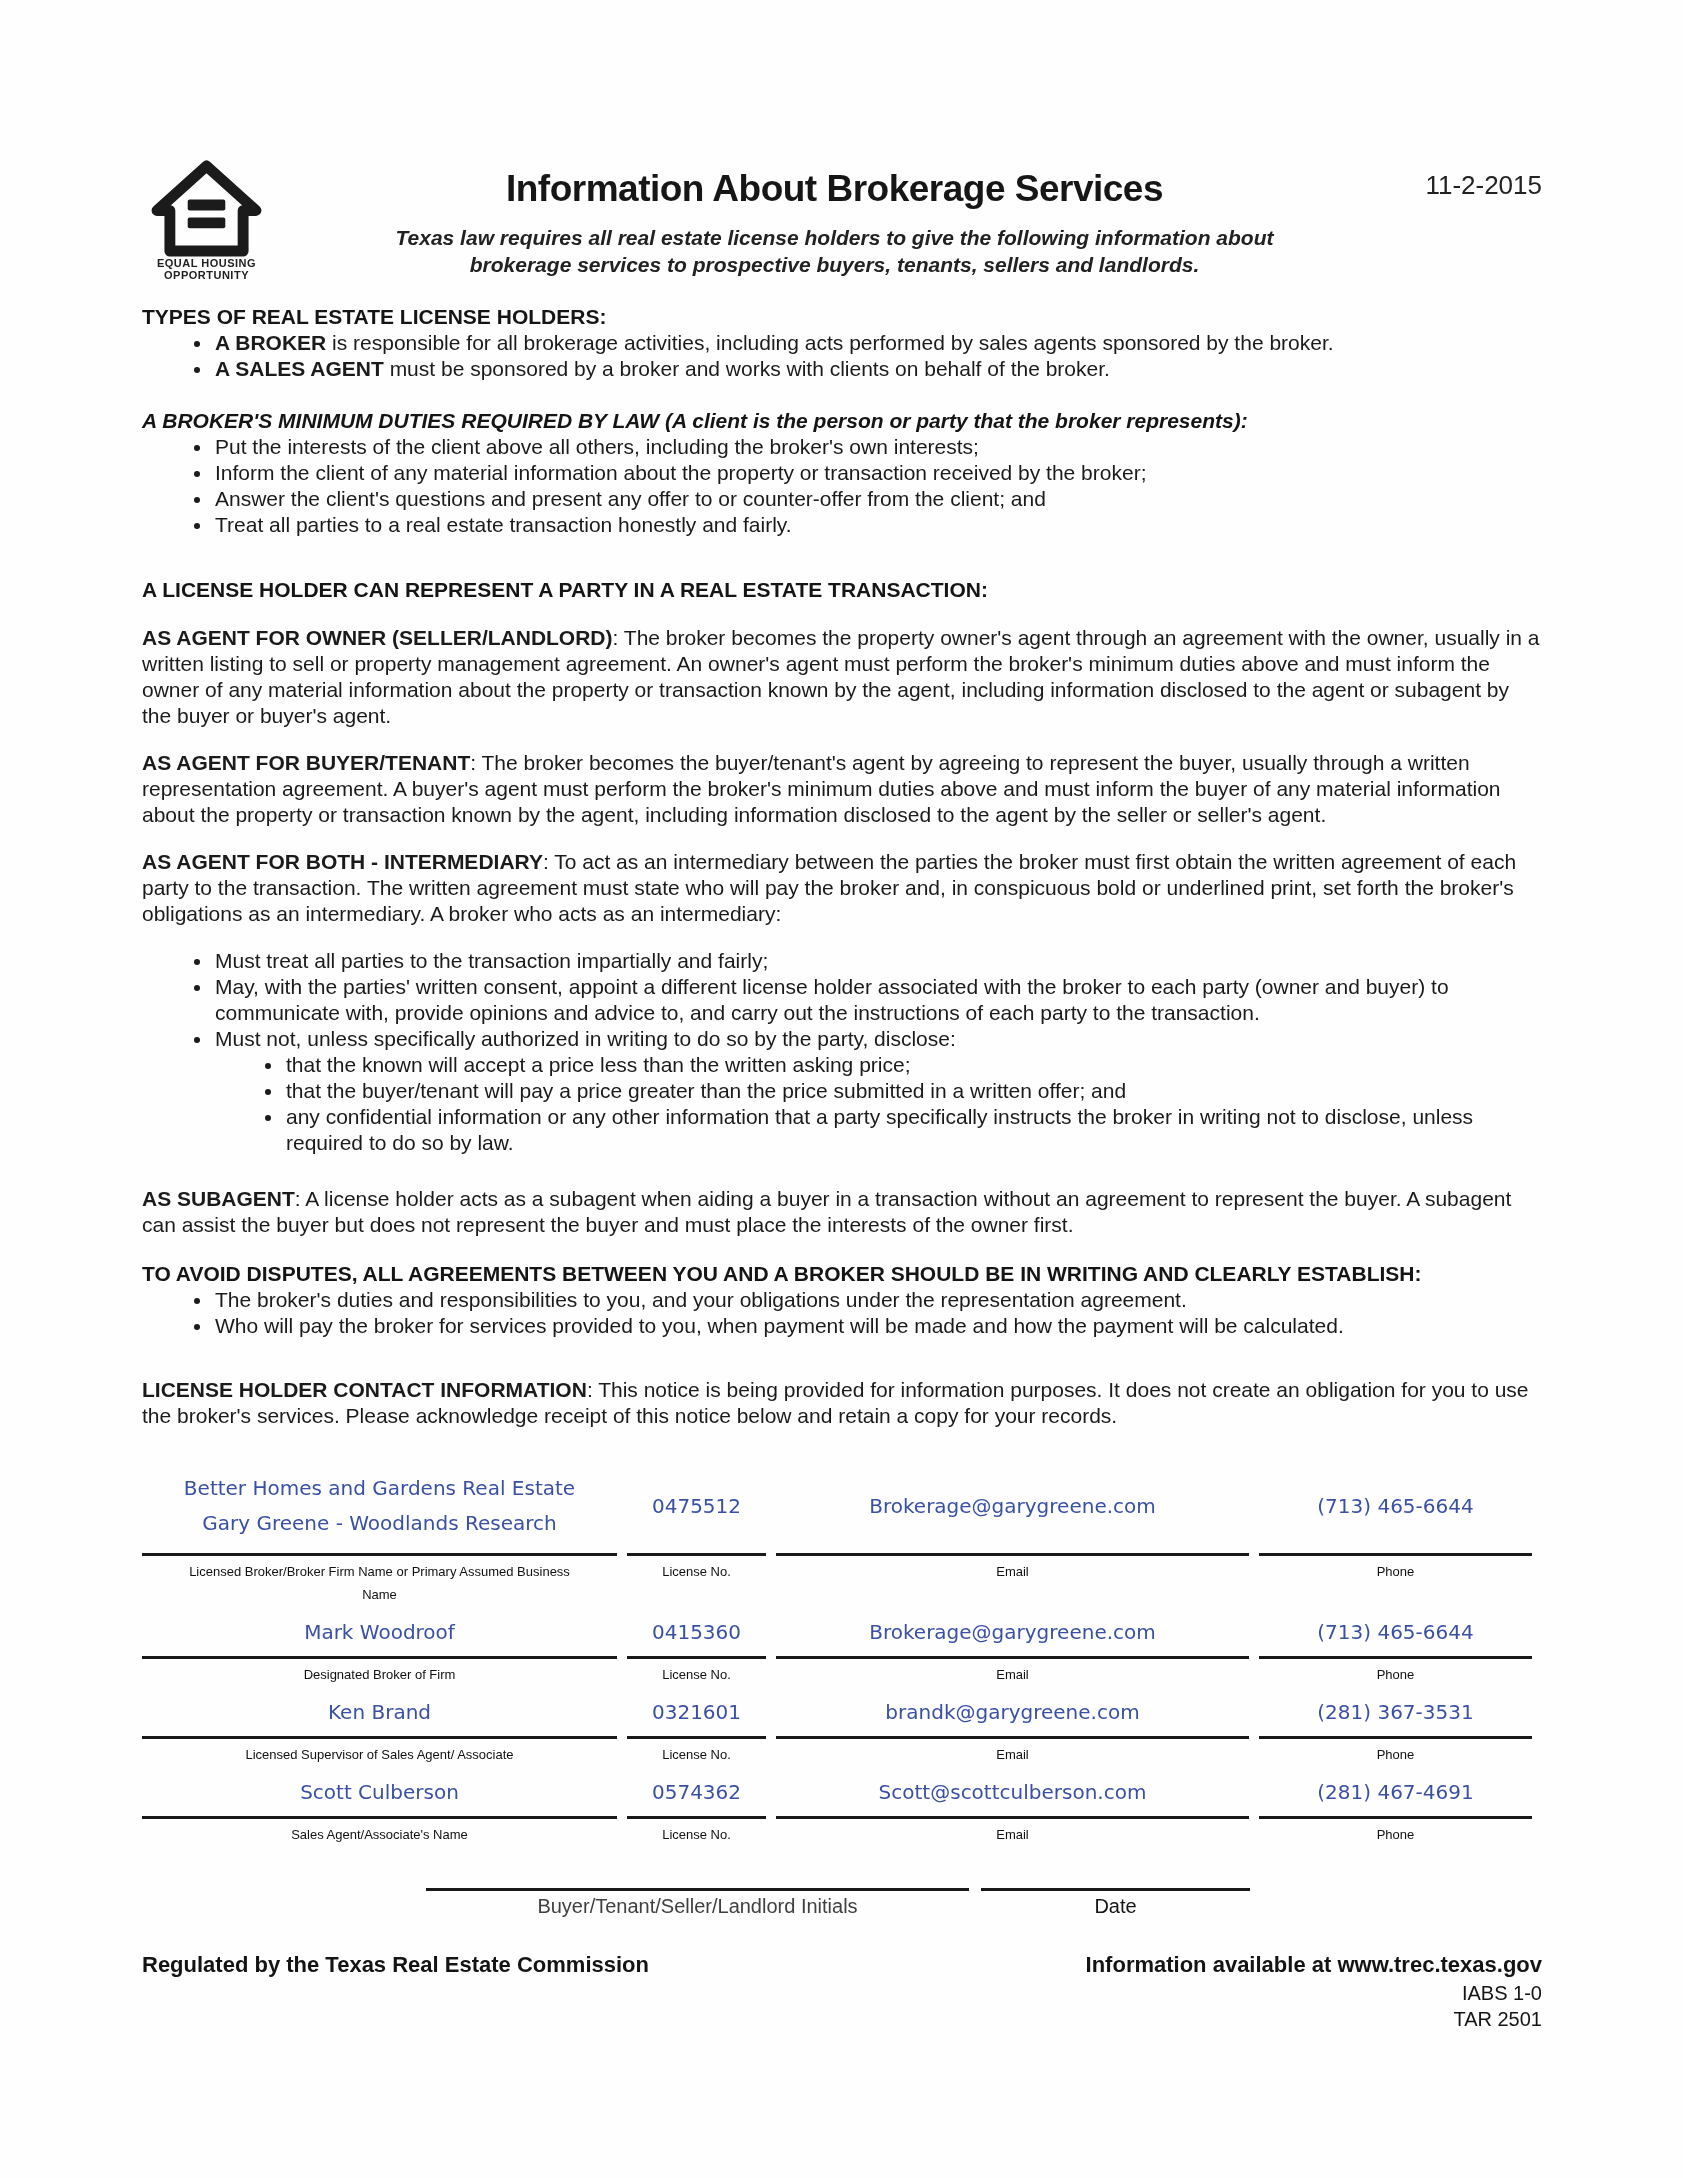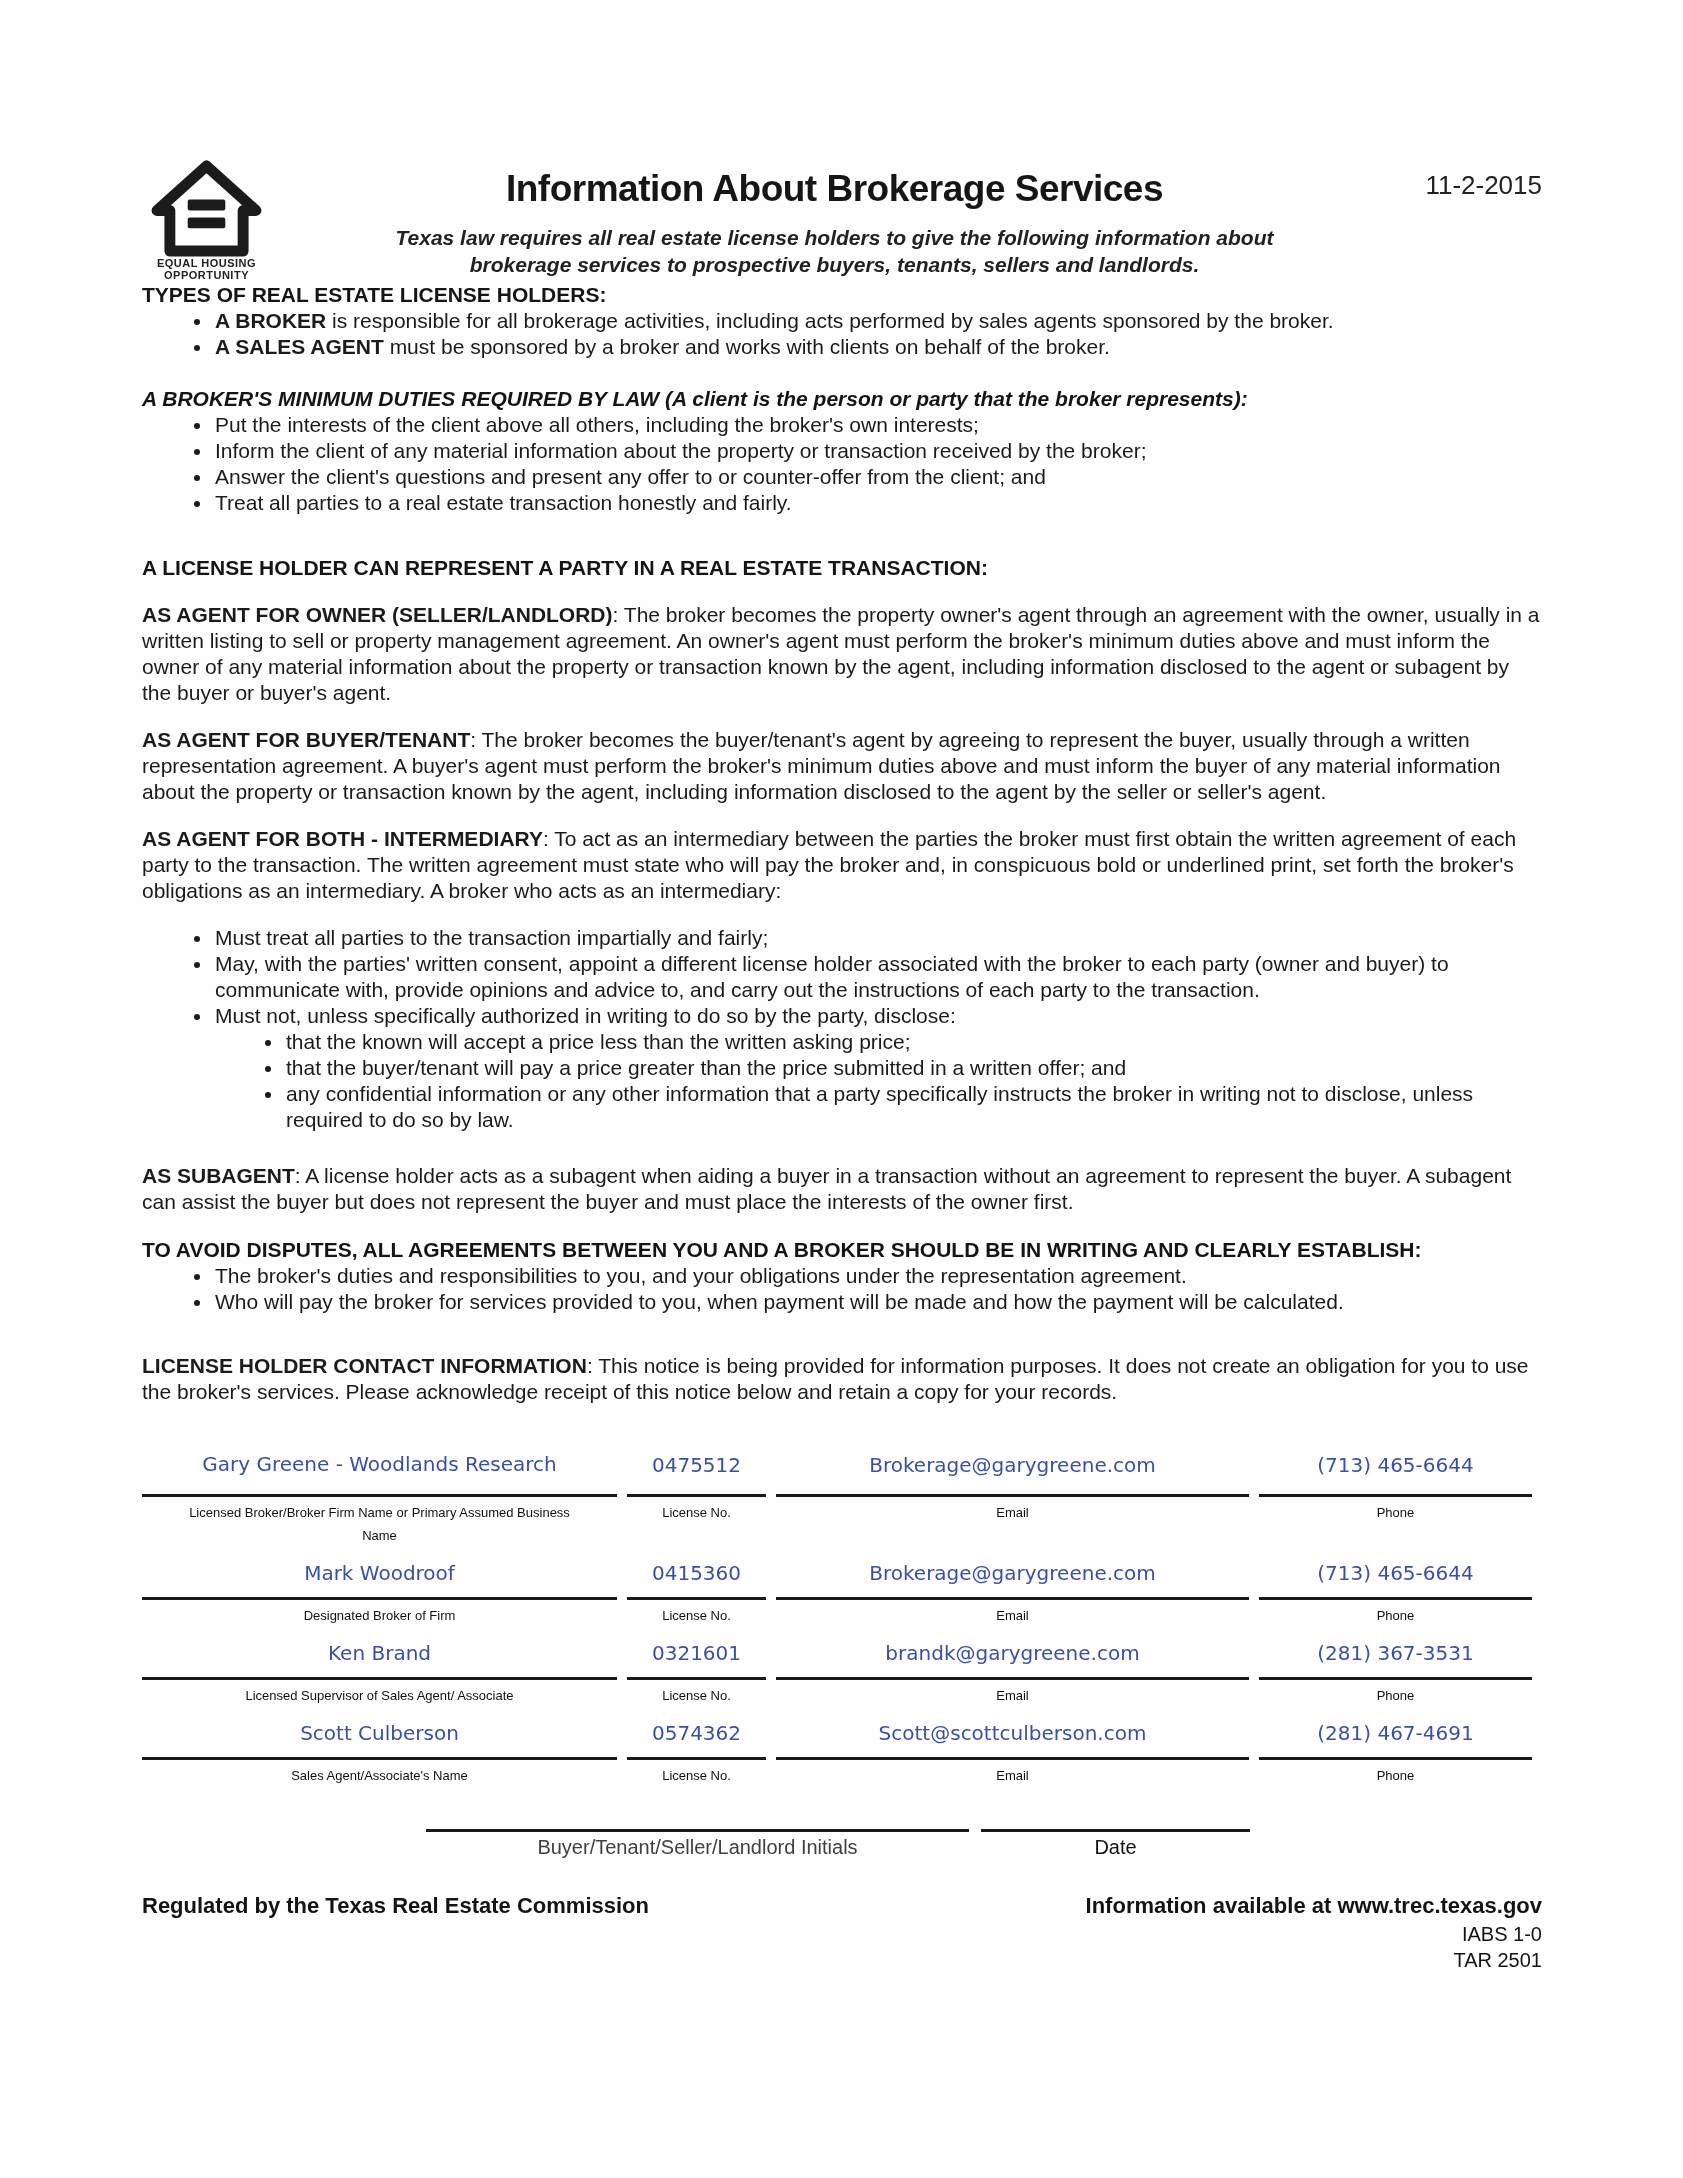--- a/index.html
+++ b/index.html
@@ -22,21 +22,21 @@
 
   
   .h-bold { font-size:21px; font-weight:bold; line-height:27px; color:#151515; }
   .para { font-size:21px; line-height:26px; text-align:left; }
   .para b { font-weight:bold; }
   ul.b1 { margin:0; padding-left:71px; list-style:disc; }
   ul.b1 > li { font-size:21px; line-height:26px; padding-left:2px; }
   ul.b2 { margin:0; padding-left:69px; list-style:disc; }
   ul.b2 > li { font-size:21px; line-height:26px; padding-left:2px; }
 
-  .mt16 { margin-top:16px; } .mt18 { margin-top:18px; } .mt22 { } .mt30 { margin-top:30px; } .mt34 { margin-top:25px;font-style:italic; }
+  .mt16 { margin-top:16px; } .mt18 { margin-top:18px; } .mt22 { margin-top:22px; } .mt30 { margin-top:30px; } .mt34 { margin-top:25px;font-style:italic; }
   .mt38 { margin-top:38px; }
 
   
   .ctable { margin-top:28px; width:1390px; }
   .ct-grid { display:grid; grid-template-columns:475px 139px 473px 273px; column-gap:10px; }
   .ct-data { align-items:center; }
   .ct-cell { text-align:center; }
   .entry {
     font-family:"DejaVu Sans", sans-serif; font-size:20px; color:#3a50a5;
     text-align:center; line-height:24px;
@@ -123,20 +123,21 @@
       <li>The broker's duties and responsibilities to you, and your obligations under the representation agreement.</li>
       <li>Who will pay the broker for services provided to you, when payment will be made and how the payment will be calculated.</li>
     </ul>
 
     <p class="para mt38"><b>LICENSE HOLDER CONTACT INFORMATION</b><span>: This notice is being provided for information purposes. It does not create an obligation for you to use the broker's services. Please acknowledge receipt of this notice below and retain a copy for your records.</span></p>
 
     <div class="ctable">
 
       <div class="ct-grid ct-data">
         <div class="ct-cell entry entry-two">
+          <div>Better Homes and Gardens Real Estate</div>
           <div>Gary Greene - Woodlands Research</div>
         </div>
         <div class="ct-cell entry">0475512</div>
         <div class="ct-cell entry">Brokerage@garygreene.com</div>
         <div class="ct-cell entry">(713) 465-6644</div>
       </div>
       <div class="ct-grid">
         <div class="ct-cell ct-lbl lbl-pad">Licensed Broker/Broker Firm Name or Primary Assumed Business Name</div>
         <div class="ct-cell ct-lbl">License No.</div>
         <div class="ct-cell ct-lbl">Email</div>

